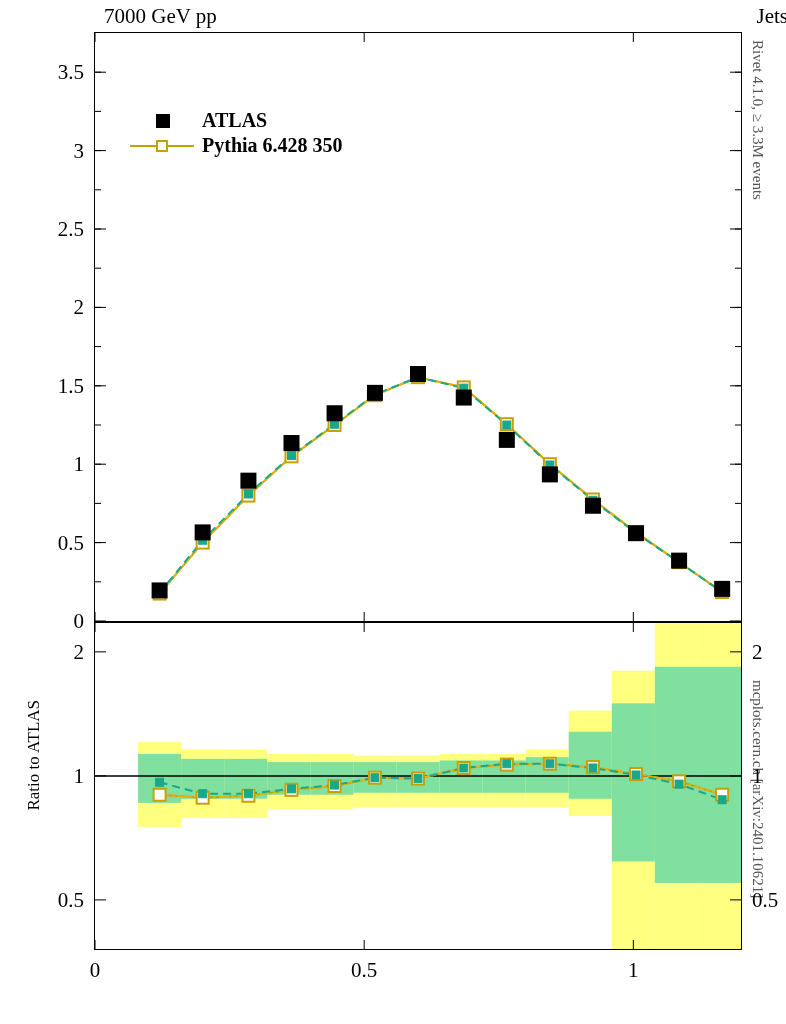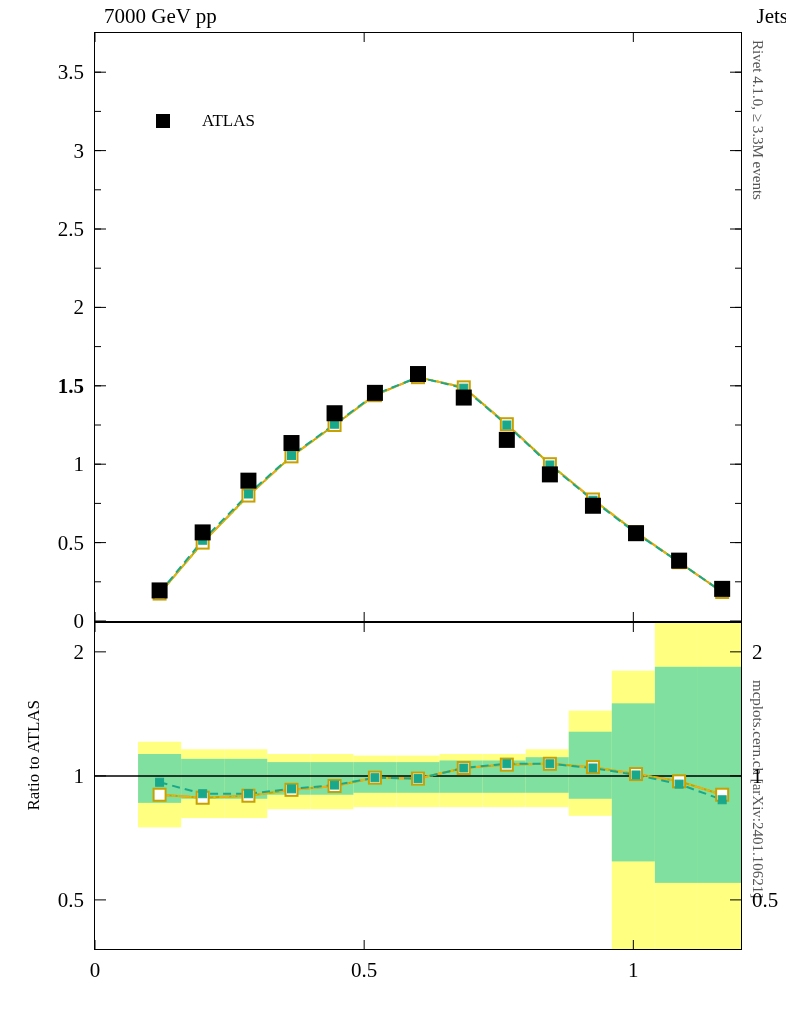--- a/index.html
+++ b/index.html
@@ -93,21 +93,22 @@
     transform-origin: 0 0;
     transform: rotate(-90deg) translate(-100%, 0);
     white-space: nowrap;
   }
 
   
   #legend {
     position: absolute;
     left: 130px;
     top: 108px;
-    font-size: 17px;
+    font-size: 20px;
+    font-weight: bold;
   }
   .leg-row {
     display: flex;
     align-items: center;
     height: 25px;
   }
   .leg-mark {
     width: 64px;
     height: 18px;
     position: relative;
@@ -344,27 +345,34 @@
     </div>
   </div>
 
   <div id="legend">
       <div class="leg-row">
         <span class="leg-mark">
           <span class="leg-sym" style="background: rgb(0, 0, 0); width: 14px; height: 14px; top: 2px;"></span>
         </span>
         <span class="leg-label">ATLAS</span>
       </div>
+      <div class="leg-row">
+        <span class="leg-mark">
+          <span class="leg-line" style="border-top-color: rgb(200, 160, 0); border-top-style: solid;"></span>
+          <span class="leg-sym" style="background: rgb(255, 255, 255); border: 2px solid rgb(200, 160, 0);"></span>
+        </span>
+        <span class="leg-label">Pythia 6.428 350</span>
+      </div>
     </div>
 
   <div id="ticks">
       <div class="tick-label tick-y" style="left: 84px; top: 621px; transform: translate(-100%, -50%);">0</div>
       <div class="tick-label tick-y" style="left: 84px; top: 542.6px; transform: translate(-100%, -50%);">0.5</div>
       <div class="tick-label tick-y" style="left: 84px; top: 464.2px; transform: translate(-100%, -50%);">1</div>
-      <div class="tick-label tick-y" style="left: 84px; top: 385.8px; transform: translate(-100%, -50%); font-weight: bold;">1.5</div>
+      <div class="tick-label tick-y" style="left: 84px; top: 385.8px; transform: translate(-100%, -50%);">1.5</div>
       <div class="tick-label tick-y" style="left: 84px; top: 307.4px; transform: translate(-100%, -50%);">2</div>
       <div class="tick-label tick-y" style="left: 84px; top: 229px; transform: translate(-100%, -50%);">2.5</div>
       <div class="tick-label tick-y" style="left: 84px; top: 150.6px; transform: translate(-100%, -50%);">3</div>
       <div class="tick-label tick-y" style="left: 84px; top: 72.2px; transform: translate(-100%, -50%);">3.5</div>
       <div class="tick-label" style="left: 84px; top: 899.897px; transform: translate(-100%, -50%);">0.5</div>
       <div class="tick-label" style="left: 752px; top: 899.897px; transform: translate(0px, -50%);">0.5</div>
       <div class="tick-label" style="left: 84px; top: 775.876px; transform: translate(-100%, -50%);">1</div>
       <div class="tick-label" style="left: 752px; top: 775.876px; transform: translate(0px, -50%);">1</div>
       <div class="tick-label" style="left: 84px; top: 651.855px; transform: translate(-100%, -50%);">2</div>
       <div class="tick-label" style="left: 752px; top: 651.855px; transform: translate(0px, -50%);">2</div>

